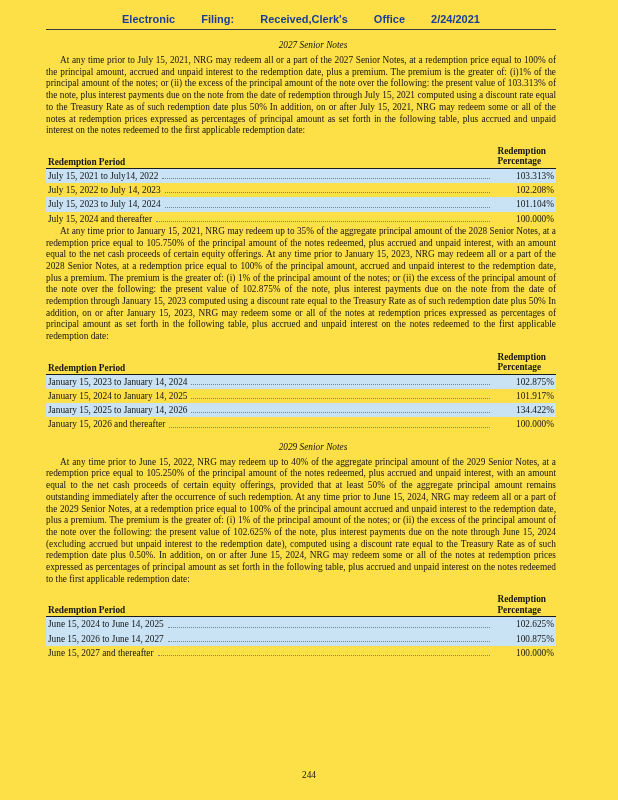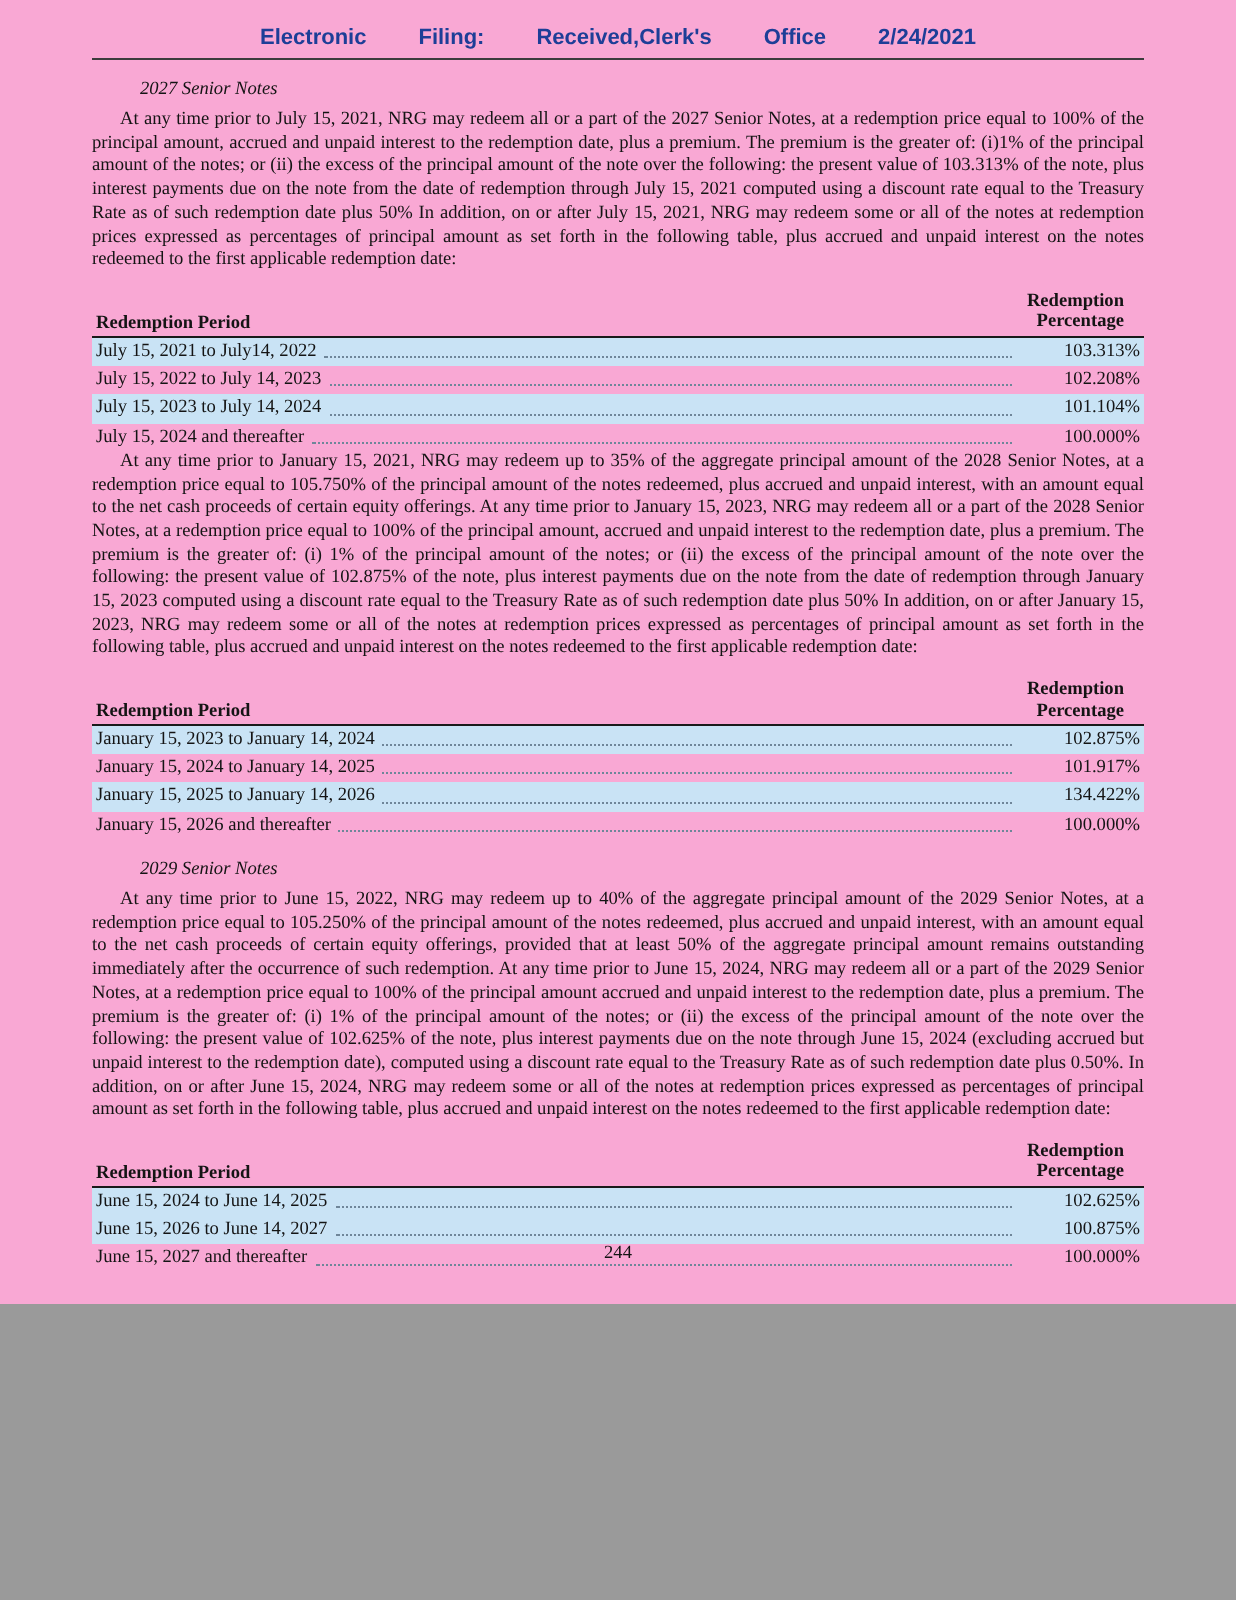--- a/index.html
+++ b/index.html
@@ -1,23 +1,23 @@
 <!DOCTYPE html>
 <html><head>
 <meta charset="utf-8">
 <style>
   * { margin: 0; padding: 0; box-sizing: border-box; }
   html, body { background: #9a9a9a; }
   .page {
     position: relative;
     width: 618px;
-    height: 652px;
+    height: 800px;
     margin: 0 auto;
-    background: #f9a8d4;
-    padding: 13px 46px 10px 46px;
+    background: #fde047;
+    padding: 13px 62px 10px 46px;
     font-family: "Liberation Serif", serif;
     color: #141414;
     overflow: hidden;
   }
   .stamp {
     display: flex;
     justify-content: center;
     gap: 26px;
     font-family: "Liberation Sans", sans-serif;
     font-weight: bold;
@@ -28,41 +28,41 @@
   .stamp-rule {
     border: 0;
     border-top: 1px solid #3c3c3c;
     margin: 0 0 2px 0;
   }
   .note-title {
     font-size: 9.3px;
     font-style: italic;
     font-weight: normal;
     margin: 10px 0 5px 24px;
+    text-align: center;
   }
   .body-text {
     font-size: 9.3px;
     line-height: 1.26;
     text-align: justify;
     text-indent: 14px;
   }
   .rtable {
     margin-top: 9px;
     font-size: 9.3px;
   }
   .thead {
     display: flex;
     justify-content: space-between;
     align-items: flex-end;
     border-bottom: 1px solid #1a1a1a;
     padding: 0 2px 1px 2px;
     font-weight: bold;
   }
   .th-right {
-    text-align: right;
     padding-right: 8px;
     line-height: 1.12;
     margin-left: 16px;
   }
   .trow {
     display: flex;
     align-items: baseline;
     padding: 1px 2px;
     line-height: 1.32;
   }

